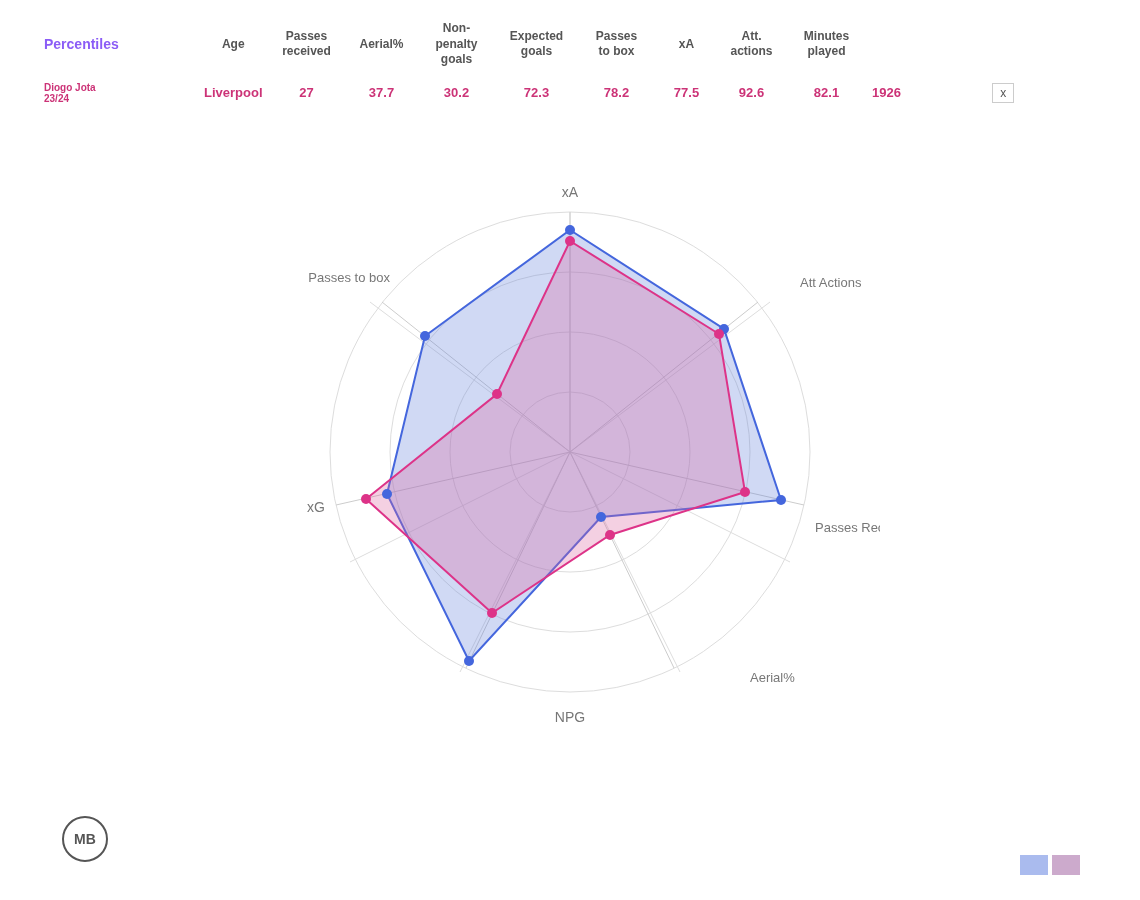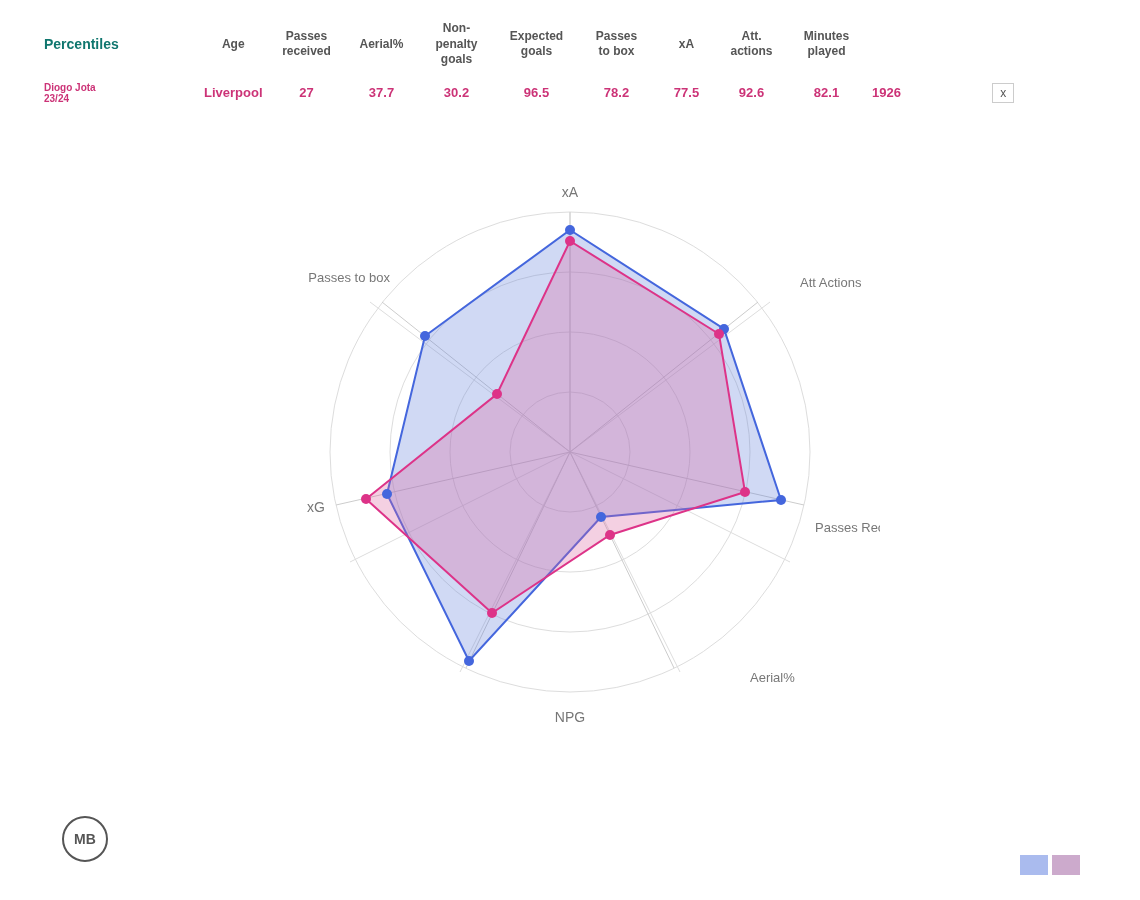--- a/index.html
+++ b/index.html
@@ -29,21 +29,21 @@
       text-align: center;
       padding: 6px 4px;
       font-size: 12px;
       line-height: 1.3;
     }
 
     thead tr th:first-child {
       text-align: left;
       font-size: 14px;
       font-weight: 700;
-      color: #0f766e;
+      color: #8b5cf6;
     }
 
     tbody tr td {
       text-align: center;
       padding: 8px 4px;
       font-size: 13px;
       font-weight: 600;
     }
 
     tbody tr td:first-child {
@@ -133,21 +133,21 @@
     </thead>
     <tbody>
       <tr style="color:#3355cc;">
         <td>
           <div class="player-name">Diogo Jota<br>23/24</div>
         </td>
         <td style="font-weight:700;">Liverpool</td>
         <td>27</td>
         <td>37.7</td>
         <td>30.2</td>
-        <td>96.5</td>
+        <td>72.3</td>
         <td>78.2</td>
         <td>77.5</td>
         <td>92.6</td>
         <td>82.1</td>
         <td>1926</td>
         <td><button class="x-btn">x</button></td>
       </tr>
     </tbody>
   </table>
 </div>

